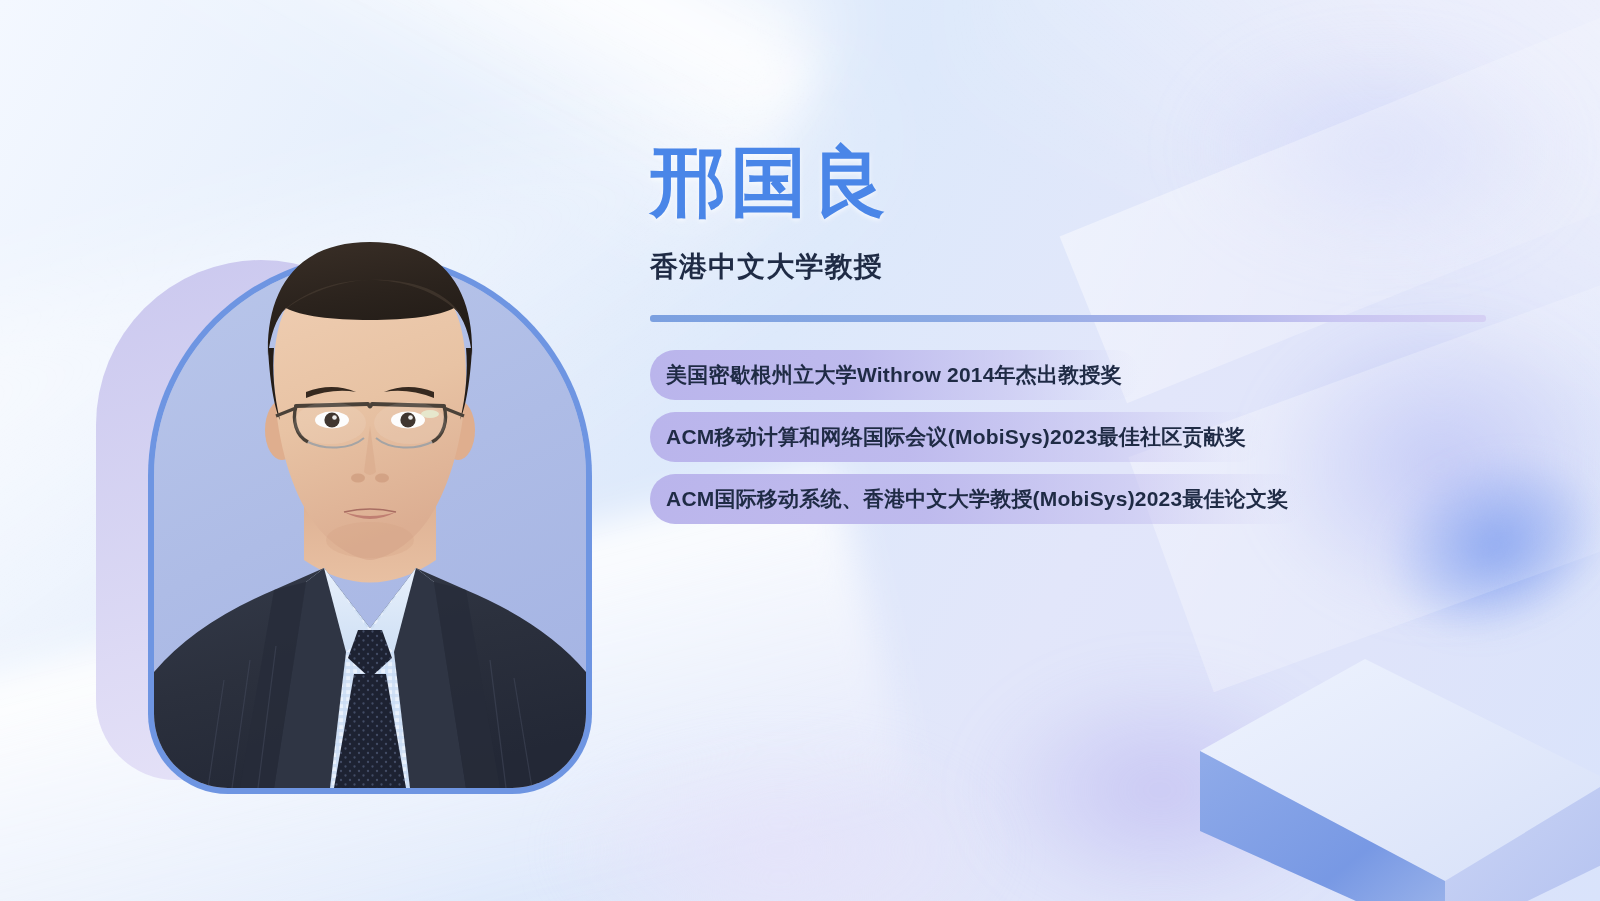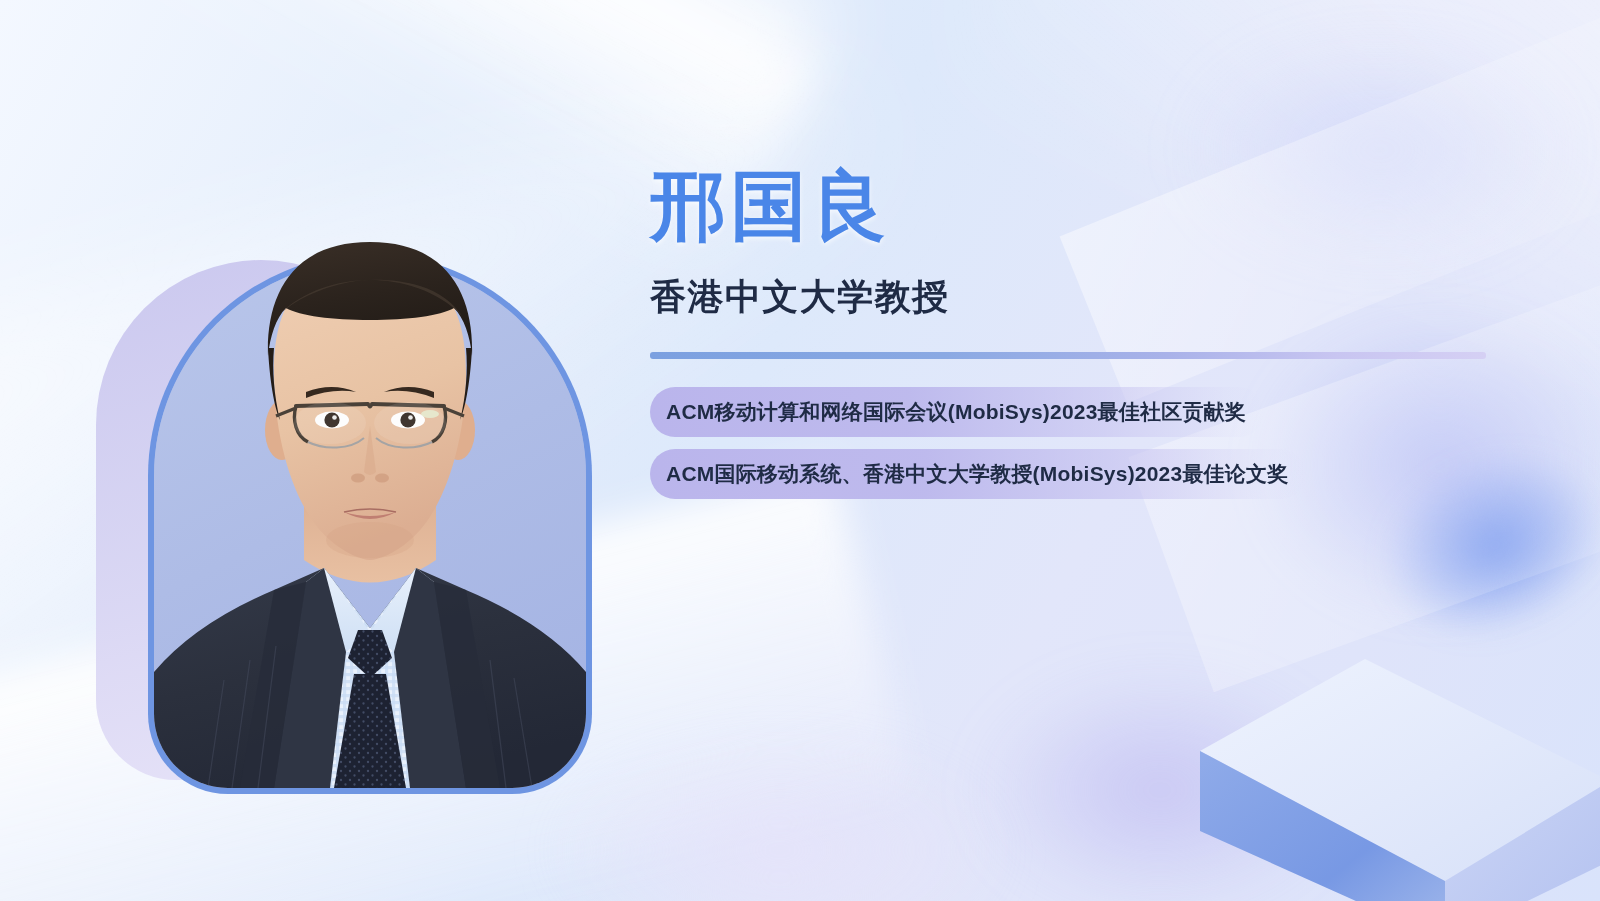--- a/index.html
+++ b/index.html
@@ -88,30 +88,30 @@
   .portrait-clip{
     position:absolute; left:58px; top:160px;
     width:432px; height:528px;
     border-radius:216px 216px 74px 74px;
     overflow:hidden;
   }
   
   .bust{ position:absolute; left:58px; top:20px; width:432px; height:668px; }
 
   
-  .content{ position:absolute; left:650px; top:166px; width:900px; }
+  .content{ position:absolute; left:650px; top:142px; width:900px; }
 
   .name{
     font-size:76px; font-weight:700; letter-spacing:.06em;
     color:#4a86e8; line-height:1.05;
     text-shadow:0 2px 5px rgba(255,255,255,.7);
   }
   .subtitle{ margin-top:22px; }
   .sub-line{
-    font-size:36px; font-weight:700; color:#1f2b45;
+    font-size:28px; font-weight:700; color:#1f2b45;
     line-height:1.62; letter-spacing:.04em;
   }
 
   .divider{
     margin-top:26px; width:836px; height:7px;
     background:linear-gradient(90deg,#7ba0e0 0%,#8aa9e3 35%,#a9b2e9 62%,#c8c5f1 82%,#d5d0f4 100%);
     border-radius:3px;
   }
 
   .awards{ margin-top:28px; display:flex; flex-direction:column; gap:12px; }
@@ -337,20 +337,23 @@
     <div class="name">邢国良</div>
 
     <div class="subtitle">
       <div class="sub-line">香港中文大学教授</div>
     </div>
 
     <div class="divider"></div>
 
     <div class="awards">
       <div class="award">
+        <span>美国密歇根州立大学Withrow 2014年杰出教授奖</span>
+      </div>
+      <div class="award">
         <span>ACM移动计算和网络国际会议(MobiSys)2023最佳社区贡献奖</span>
       </div>
       <div class="award">
         <span>ACM国际移动系统、香港中文大学教授(MobiSys)2023最佳论文奖</span>
       </div>
     </div>
 
   </div>
 </div>
 

